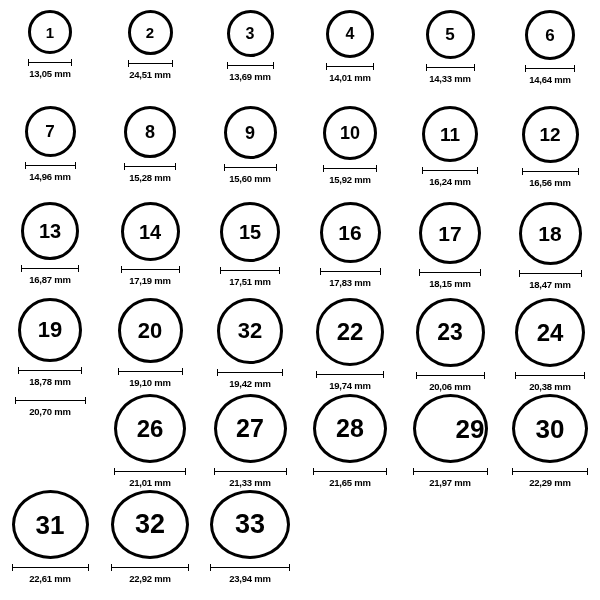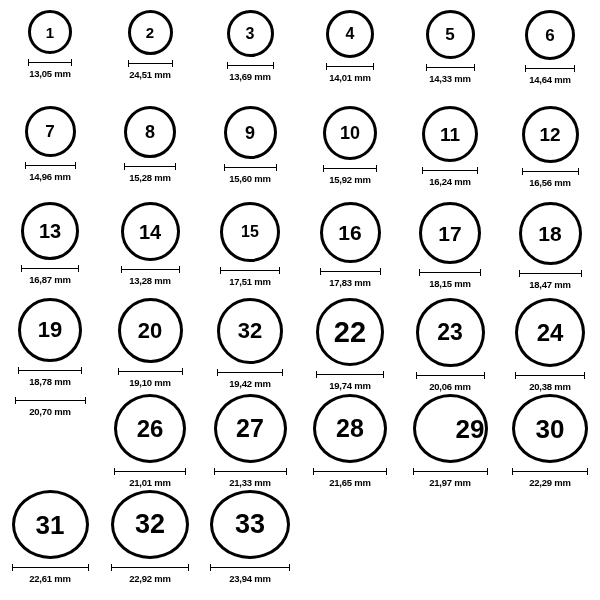--- a/index.html
+++ b/index.html
@@ -236,26 +236,26 @@
         </div>
       </div>
       <div class="ring-cell">
         <div class="ring-circle" style="width: 59px; height: 59px;">
           <span class="ring-size-label" style="font-size: 20px;">14</span>
         </div>
         <div class="dim-wrap">
           <div class="dim-line" style="width: 59px;">
             <div class="dim-bar"></div>
           </div>
-          <div class="dim-text">13,28 mm</div>
+          <div class="dim-text">17,19 mm</div>
         </div>
       </div>
       <div class="ring-cell">
         <div class="ring-circle" style="width: 60px; height: 60px;">
-          <span class="ring-size-label" style="font-size: 16px;">15</span>
+          <span class="ring-size-label" style="font-size: 20px;">15</span>
         </div>
         <div class="dim-wrap">
           <div class="dim-line" style="width: 60px;">
             <div class="dim-bar"></div>
           </div>
           <div class="dim-text">17,51 mm</div>
         </div>
       </div>
       <div class="ring-cell">
         <div class="ring-circle" style="width: 61px; height: 61px;">
@@ -318,21 +318,21 @@
         </div>
         <div class="dim-wrap">
           <div class="dim-line" style="width: 66px;">
             <div class="dim-bar"></div>
           </div>
           <div class="dim-text">19,42 mm</div>
         </div>
       </div>
       <div class="ring-cell">
         <div class="ring-circle" style="width: 68px; height: 68px;">
-          <span class="ring-size-label" style="font-size: 29px;">22</span>
+          <span class="ring-size-label" style="font-size: 24px;">22</span>
         </div>
         <div class="dim-wrap">
           <div class="dim-line" style="width: 68px;">
             <div class="dim-bar"></div>
           </div>
           <div class="dim-text">19,74 mm</div>
         </div>
       </div>
       <div class="ring-cell">
         <div class="ring-circle" style="width: 69px; height: 69px;">

